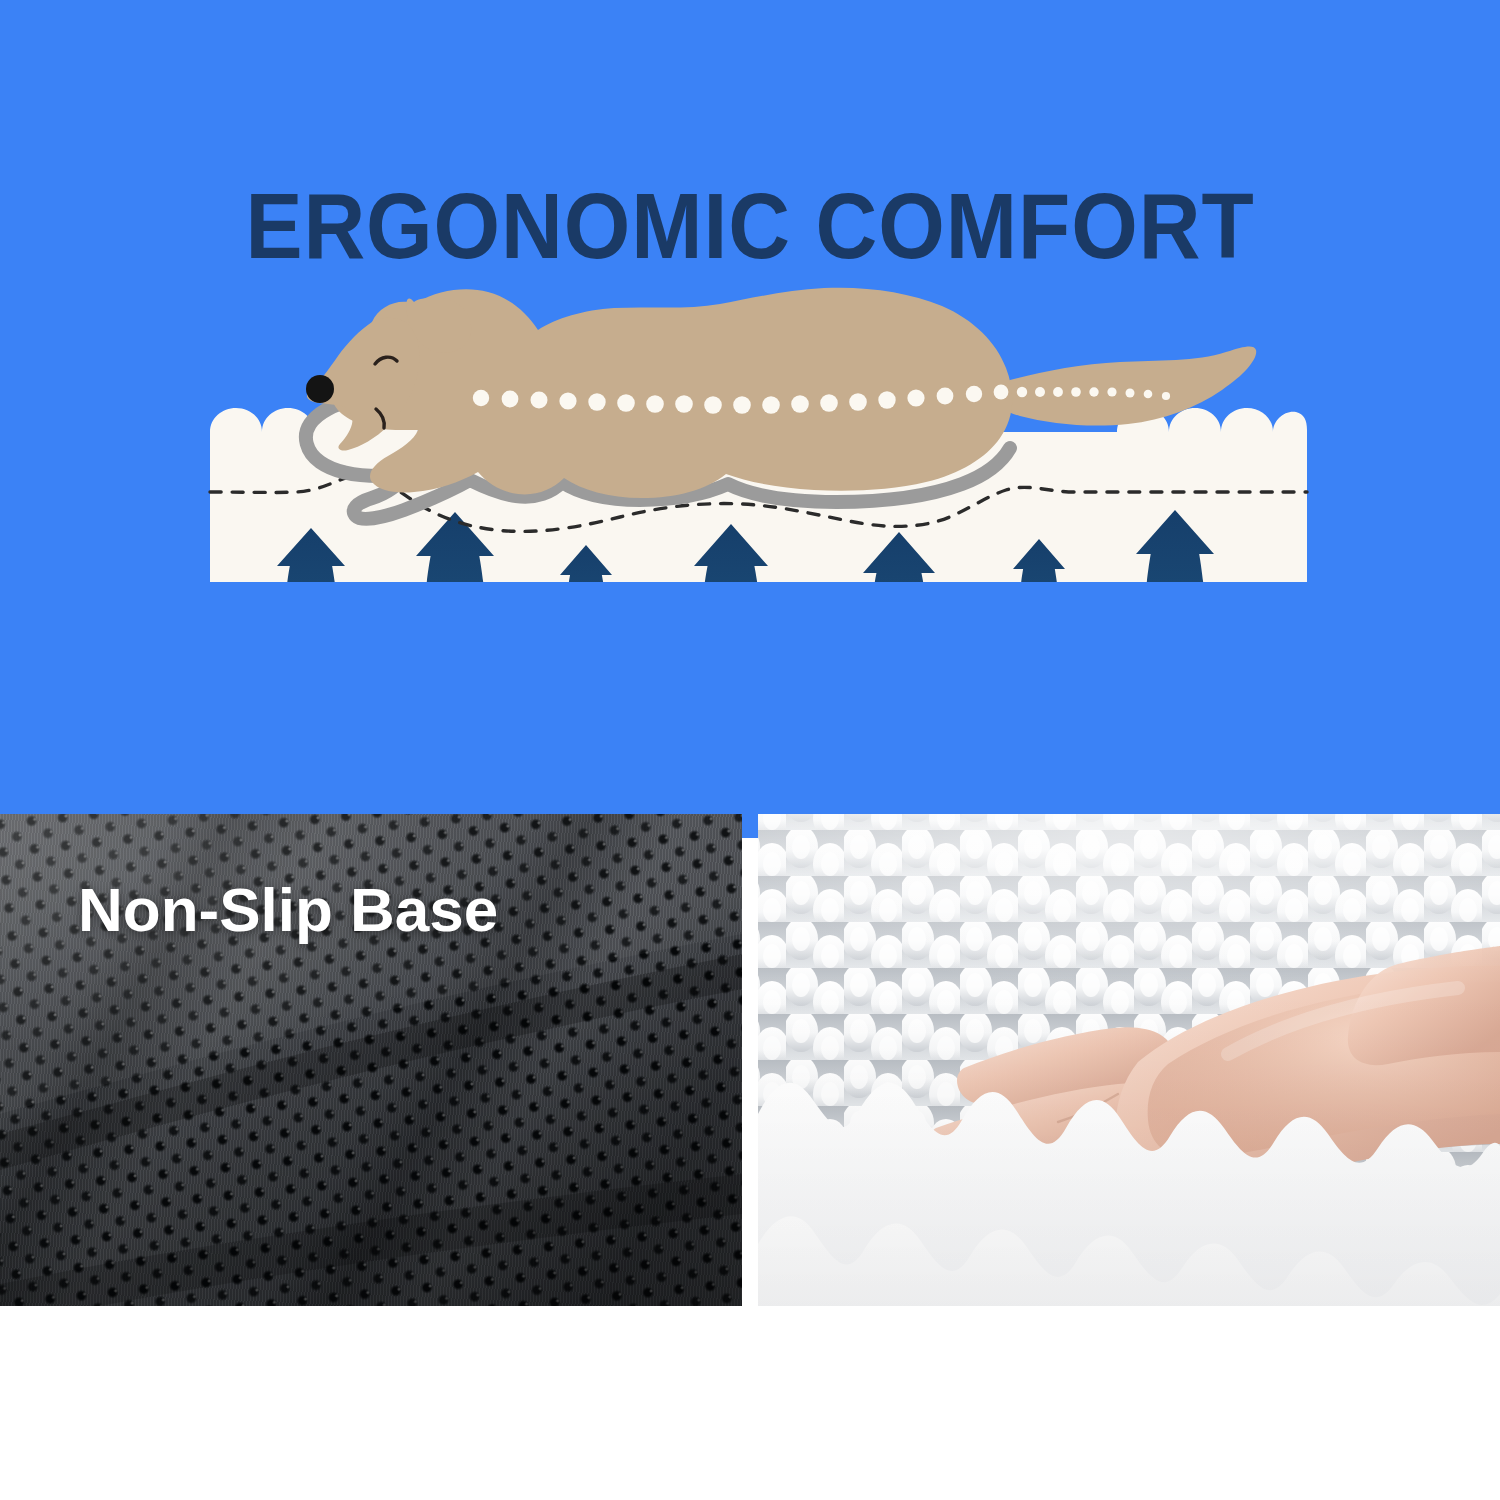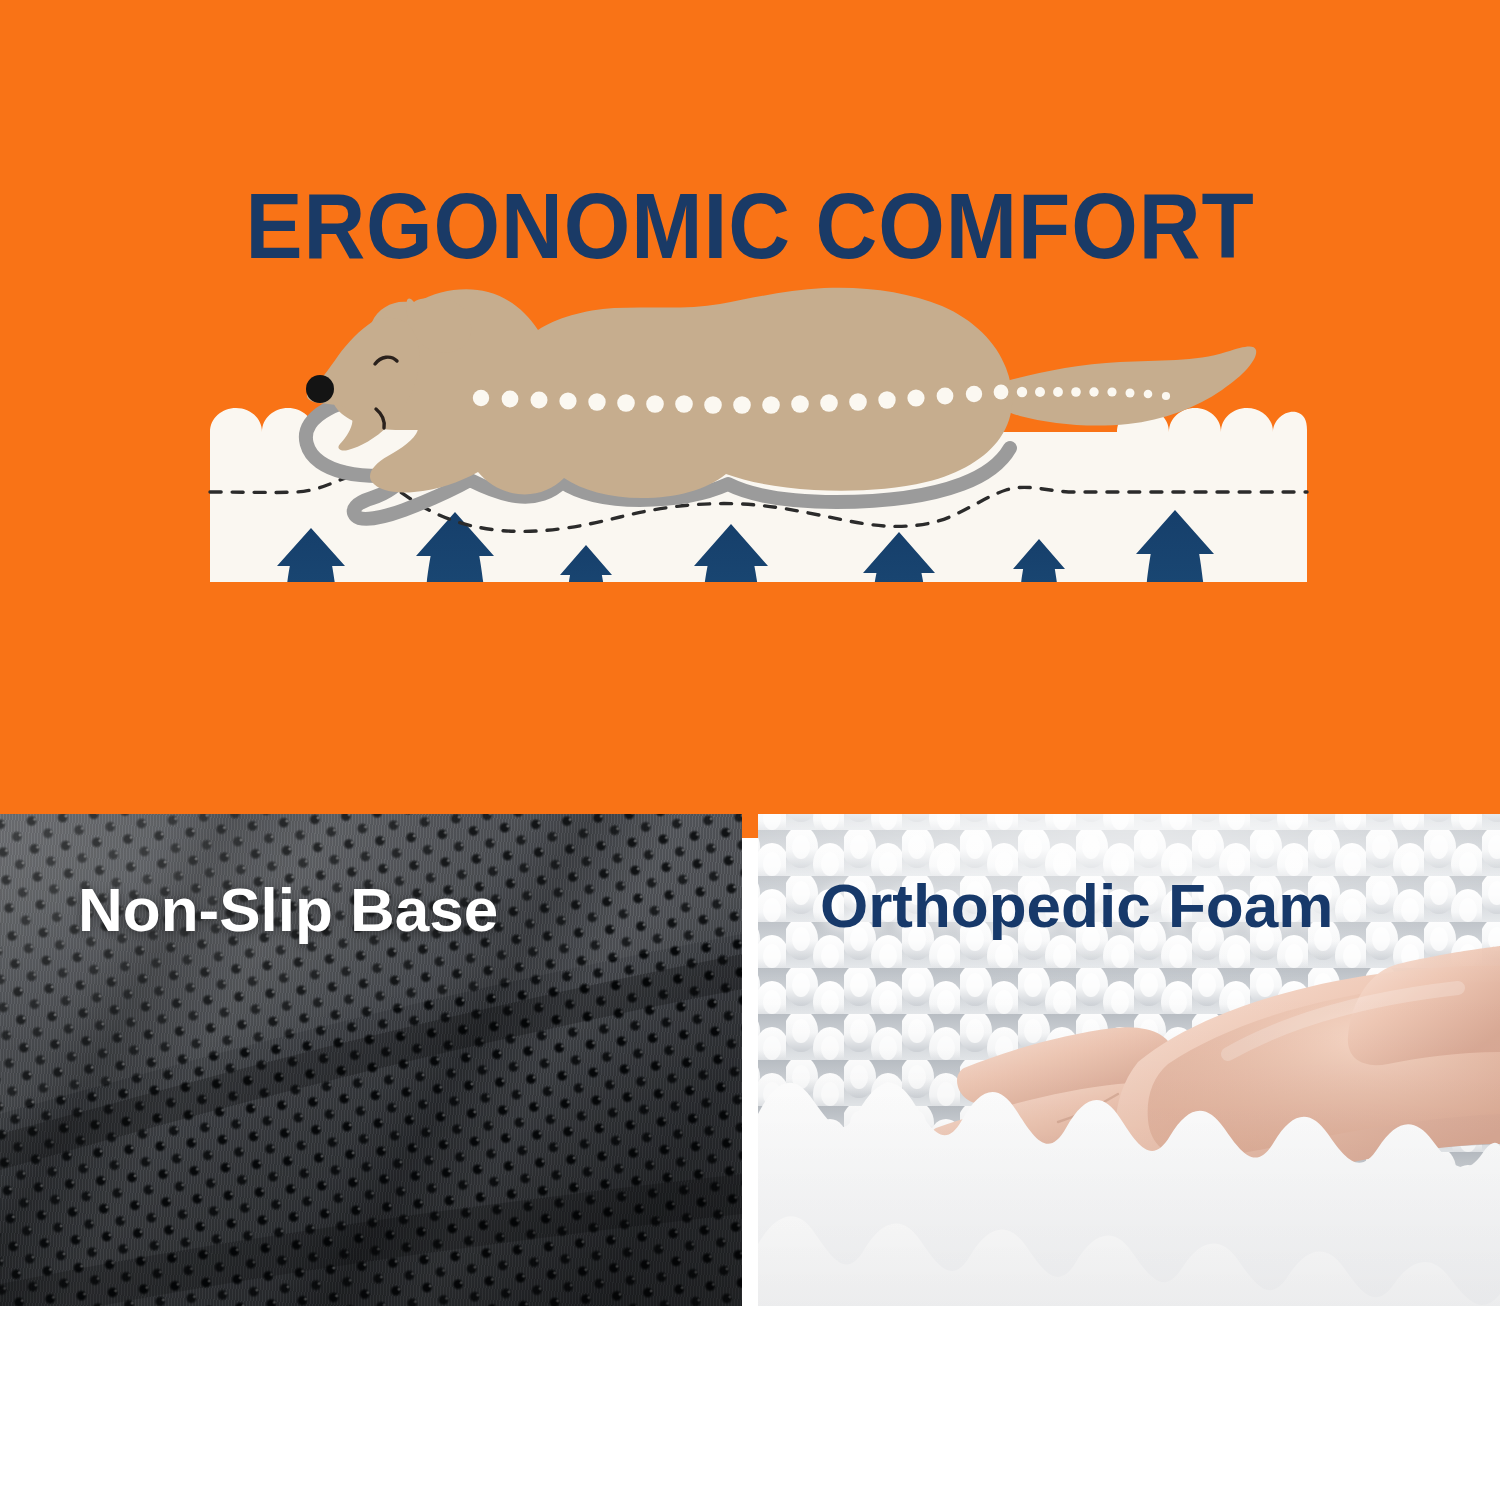--- a/index.html
+++ b/index.html
@@ -17,21 +17,21 @@
     overflow: hidden;
     background: #ffffff;
   }
 
   
   #hero {
     position: absolute;
     left: 0; top: 0;
     width: 1500px;
     height: 939px;
-    background: #f97316;
+    background: #3b82f6;
     overflow: hidden;
   }
 
   #hero-title {
     position: absolute;
     left: 0; top: 118px;
     width: 1500px;
     text-align: center;
     font-family: "Liberation Sans Narrow", "Liberation Sans", sans-serif;
     font-weight: bold;
@@ -525,16 +525,15 @@
                  C230,412 250,406 268,432 C286,458 300,478 318,448
                  C336,418 356,412 374,438 C392,464 406,482 424,454
                  C442,426 462,420 480,446 C498,472 512,490 530,462
                  C548,434 568,428 586,454 C604,480 618,496 636,470
                  C654,444 674,440 692,464 C710,488 724,502 742,480
                  L742,642 Z"></path>
       </g>
     </svg>
 
     <div class="foam-gloss"></div>
-    <div class="panel-label" id="label-right">Orthopedic Foam</div>
   </section>
 
 </div>
 
 </body></html>

